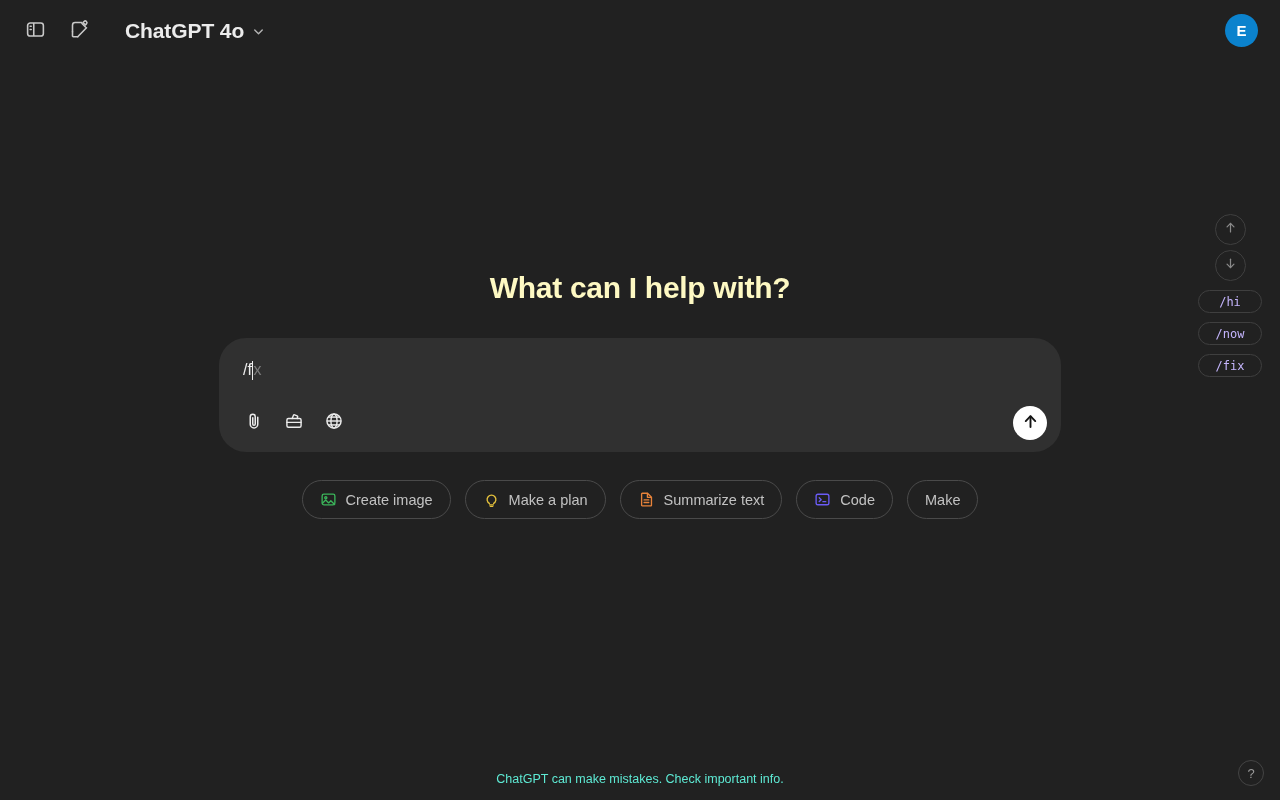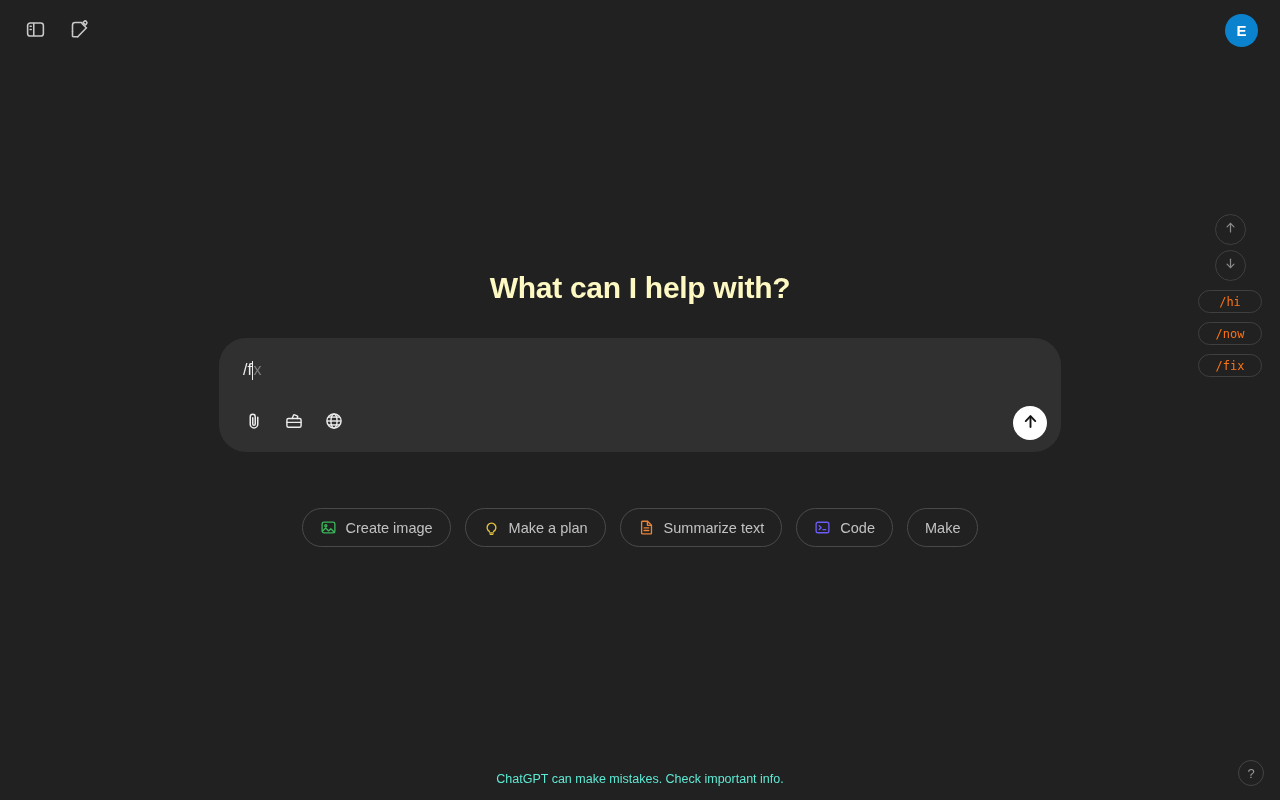--- a/index.html
+++ b/index.html
@@ -185,21 +185,20 @@
     align-items: center;
     gap: 9px;
     padding: 9px 17px;
     border: 1px solid #4a4a4a;
     border-radius: 20px;
     color: #c2c2c2;
     font-size: 14.5px;
     cursor: pointer;
     white-space: nowrap;
     background: transparent;
-    margin-top: 28px;
   }
 
   .chip-icon { display: flex; align-items: center; justify-content: center; }
 
   
   .side-stack {
     position: absolute;
     right: 18px;
     top: 214px;
     display: flex;
@@ -226,21 +225,21 @@
     min-width: 64px;
     height: 23px;
     padding: 0 11px;
     border: 1px solid #3f3f3f;
     border-radius: 12px;
     display: flex;
     align-items: center;
     justify-content: center;
     font-family: "DejaVu Sans Mono", monospace;
     font-size: 12px;
-    color: #f97316;
+    color: #c4b5fd;
     cursor: pointer;
     background: transparent;
   }
 
   
   .footer {
     position: absolute;
     bottom: 0; left: 0; right: 0;
     height: 42px;
     display: flex;
@@ -289,20 +288,28 @@
         <svg width="21" height="21" viewBox="0 0 24 24" fill="none" stroke="currentColor" stroke-width="1.8" stroke-linecap="round" stroke-linejoin="round">
           <path d="M4 14.5V19.5a0.8 0.8 0 0 0 0.8 0.8H10"></path>
           <path d="M4 14.5V7a3 3 0 0 1 3-3h7.5"></path>
           <path d="M10 20.3l10-10.3"></path>
           <path d="M14.8 5.2l4 4"></path>
           <path d="M17.2 2.9a1.9 1.9 0 0 1 2.7 2.7l-1.1 1.2-2.7-2.7z"></path>
         </svg>
       </span>
     </div>
 
+    <div class="model-switcher">
+      <span class="model-name">ChatGPT 4o</span>
+      <span class="chev">
+        <svg width="15" height="15" viewBox="0 0 24 24" fill="none" stroke="currentColor" stroke-width="2.2" stroke-linecap="round" stroke-linejoin="round">
+          <polyline points="6 9.5 12 15.5 18 9.5"></polyline>
+        </svg>
+      </span>
+    </div>
   </div>
 
   <div class="avatar">E</div>
 </div>
 
 <div class="stage">
 
   <h1 class="greeting">What can I help with?</h1>
 
   <div class="composer">

